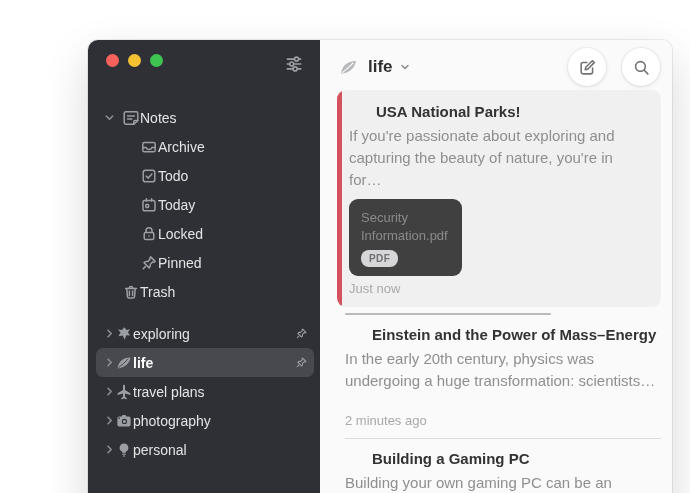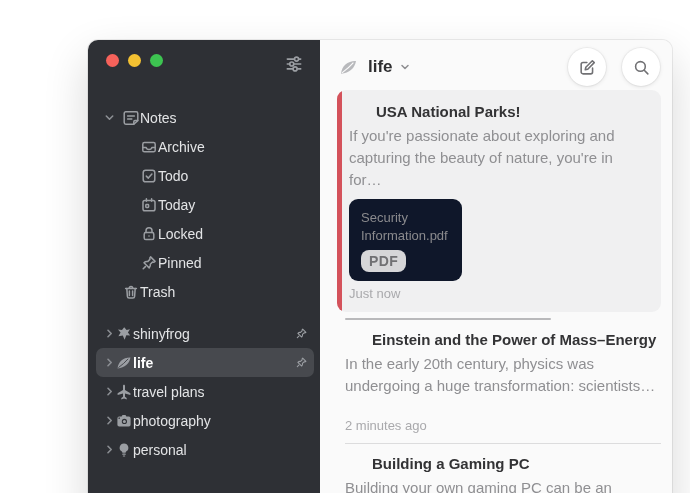--- a/index.html
+++ b/index.html
@@ -42,24 +42,24 @@
     display:flex; align-items:center; justify-content:center; margin-left:16px;
     box-shadow:0 0 0 1px rgba(0,0,0,0.04), 0 1px 4px rgba(0,0,0,0.10); }
   .list { flex:1; padding:4px 11px 0 17px; }
 
   .card { position:relative; background:#f0f0f1; border-radius:9px; overflow:hidden;
     padding:12px 14px 11px 12px; }
   .redbar { position:absolute; left:0; top:0; bottom:0; width:5px; background:#d4525b; }
   .card, .note { font-size:15px; }
   .ntitle { font-size:15px; font-weight:bold; color:#333335; line-height:20px;margin-left:27px; }
   .npreview { margin-top:3px; color:#8f8f92; line-height:22px; }
-  .attach { margin-top:8px; width:113px; background:#0f172a; border-radius:9px; padding:10px 10px 9px 12px; }
+  .attach { margin-top:8px; width:113px; background:#404040; border-radius:9px; padding:10px 10px 9px 12px; }
   .attach .aname { font-size:13px; line-height:18px; color:#8a8a8d; }
   .badge { display:inline-block; margin-top:5px; background:#d6d6d8; color:#707073;
-    font-size:14px; font-weight:bold; letter-spacing:.4px; padding:3px 8px; border-radius:8px; }
+    font-size:10px; font-weight:bold; letter-spacing:.4px; padding:3px 8px; border-radius:8px; }
   .ntime { margin-top:5px; font-size:13px; color:#a9a9ac; }
   .sep { height:1px; background:#dcdcdd; margin:10px 0 0 8px; }
   .sep-strong { height:2px; background:#b9b9bb; border-radius:2px; width:206px; margin:6px 0 0 8px; }
   .note { padding:10px 2px 0 8px; }
   .note .ntime { margin-top:21px; }
 </style>
 </head>
 <body>
 
 <div class="window">
@@ -148,21 +148,21 @@
     </nav>
 
     <div class="tags">
       <div class="tagrow">
         <svg class="chevs chev" width="11" height="11" viewBox="0 0 11 11">
             <path d="M4 2.3 L7.2 5.5 L4 8.7"></path>
           </svg>
         <svg class="fill ic" width="18" height="18" viewBox="0 0 18 18">
           <path d="M9.2 2.2 L11.6 5 L15 4.2 L12.9 7.6 L15.2 10.6 L11.3 10.3 L9.6 14.8 L7.8 10.4 L3.4 11.2 L5.6 7.6 L3 4.4 L7 5 Z"></path>
         </svg>
-        <span class="lbl">shinyfrog</span>
+        <span class="lbl">exploring</span>
         <svg class="stroke pin" viewBox="0 0 18 18" width="13" height="13">
           <path d="M10.6 2.9l4.5 4.5c-.7.7-1.7.9-2.6.6l-2.2 2.2c.3 1.3-.1 2.7-1.1 3.7L4 8.7c1-1 2.4-1.4 3.7-1.1l2.2-2.2c-.3-.9-.1-1.9.7-2.5Z"></path>
             <path d="M5.4 12.6l-2.2 2.2"></path>
         </svg>
       </div>
       <div class="tagrow sel">
         <svg class="chevs chev" width="11" height="11" viewBox="0 0 11 11">
             <path d="M4 2.3 L7.2 5.5 L4 8.7"></path>
           </svg>
         <svg class="fill ic" width="18" height="18" viewBox="0 0 18 18">

